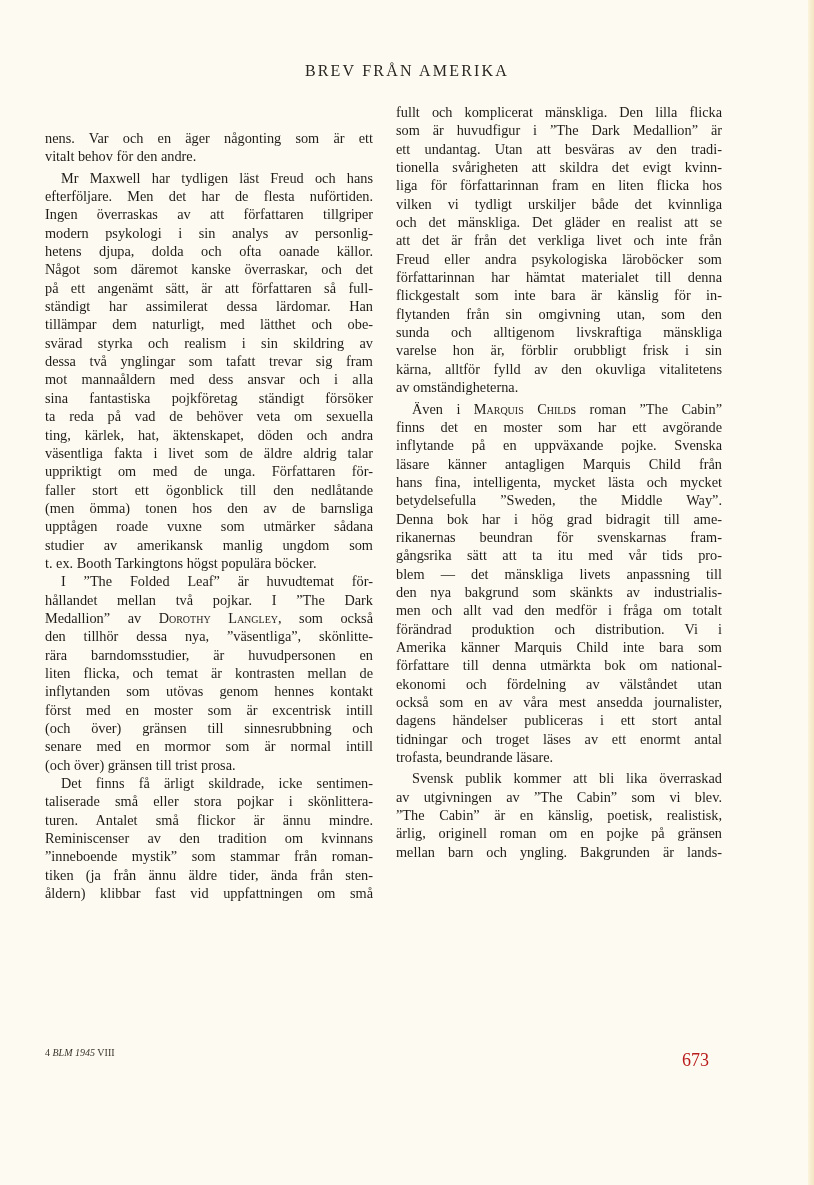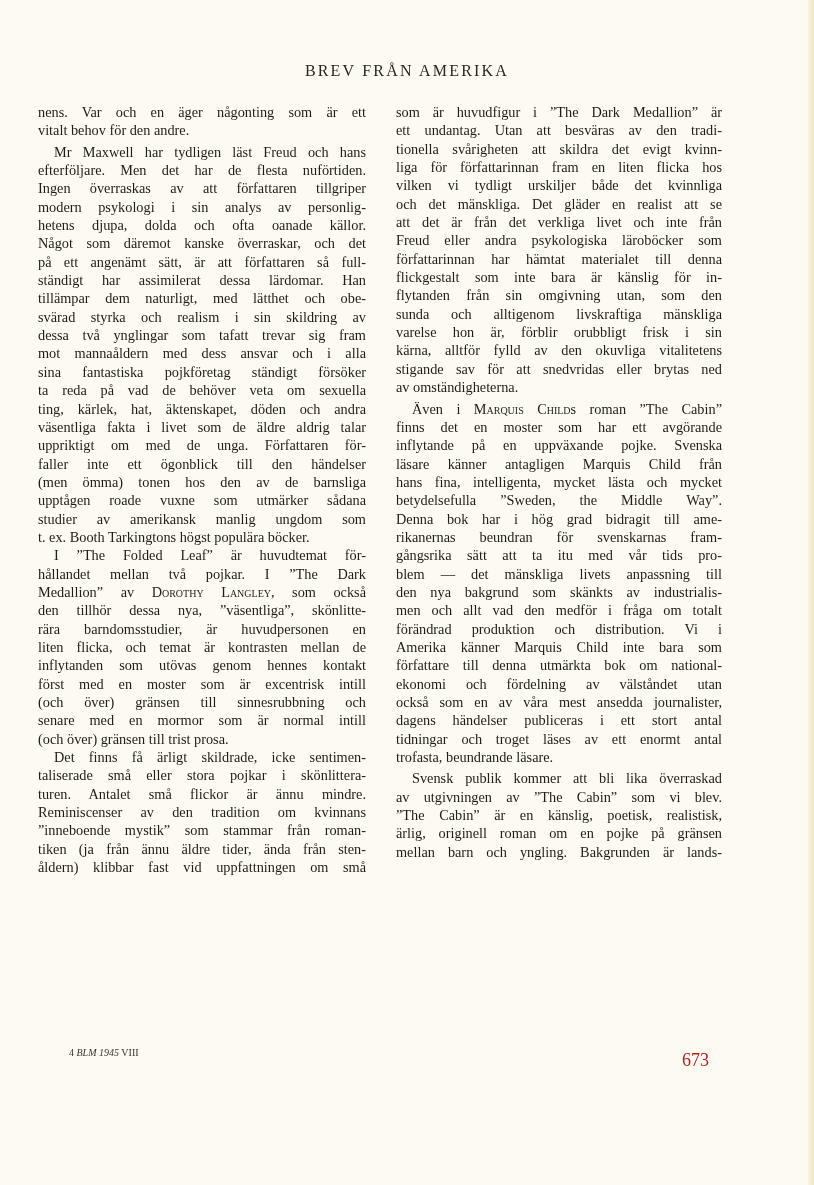--- a/index.html
+++ b/index.html
@@ -33,21 +33,21 @@
       letter-spacing: 2.2px;
       color: #2a2622;
     }
     .column {
       position: absolute;
       top: 103px;
       width: 328px;
       font-size: 14.3px;
       line-height: 18.35px;
     }
-    .col-left { left: 38px; }
+    .col-left { left: 45px; margin-top: 26px; }
     .col-right { left: 396px; width: 326px; }
     .line {
       display: block;
       text-align: justify;
       text-align-last: justify;
       white-space: nowrap;
       height: 18.35px;
     }
     .line.last {
       text-align-last: left;
@@ -60,21 +60,20 @@
     }
     .sc {
       font-variant: small-caps;
     }
     .footer-sig {
       position: absolute;
       top: 1047px;
       left: 45px;
       font-size: 10px;
       color: #3a332c;
-      margin-left: 24px;
     }
     .footer-sig i { font-style: italic; }
     .page-number {
       position: absolute;
       top: 1050px;
       left: 682px;
       font-size: 18px;
       color: #b91c1c;
     }
   </style>
@@ -101,21 +100,21 @@
   <span class="line">ständigt har assimilerat dessa lärdomar. Han</span>
   <span class="line">tillämpar dem naturligt, med lätthet och obe-</span>
   <span class="line">svärad styrka och realism i sin skildring av</span>
   <span class="line">dessa två ynglingar som tafatt trevar sig fram</span>
   <span class="line">mot mannaåldern med dess ansvar och i alla</span>
   <span class="line">sina fantastiska pojkföretag ständigt försöker</span>
   <span class="line">ta reda på vad de behöver veta om sexuella</span>
   <span class="line">ting, kärlek, hat, äktenskapet, döden och andra</span>
   <span class="line">väsentliga fakta i livet som de äldre aldrig talar</span>
   <span class="line">uppriktigt om med de unga. Författaren för-</span>
-  <span class="line">faller inte ett ögonblick till den händelser</span>
+  <span class="line">faller stort ett ögonblick till den nedlåtande</span>
   <span class="line">(men ömma) tonen hos den av de barnsliga</span>
   <span class="line">upptågen roade vuxne som utmärker sådana</span>
   <span class="line">studier av amerikansk manlig ungdom som</span>
   <span class="line last">t. ex. Booth Tarkingtons högst populära böcker.</span>
 
   <span class="line indent">I ”The Folded Leaf” är huvudtemat för-</span>
   <span class="line">hållandet mellan två pojkar. I ”The Dark</span>
   <span class="line"><span>Medallion” av </span><span class="sc">Dorothy Langley</span><span>, som också</span></span>
   <span class="line">den tillhör dessa nya, ”väsentliga”, skönlitte-</span>
   <span class="line">rära barndomsstudier, är huvudpersonen en</span>
@@ -129,35 +128,35 @@
   <span class="line indent">Det finns få ärligt skildrade, icke sentimen-</span>
   <span class="line">taliserade små eller stora pojkar i skönlittera-</span>
   <span class="line">turen. Antalet små flickor är ännu mindre.</span>
   <span class="line">Reminiscenser av den tradition om kvinnans</span>
   <span class="line">”inneboende mystik” som stammar från roman-</span>
   <span class="line">tiken (ja från ännu äldre tider, ända från sten-</span>
   <span class="line">åldern) klibbar fast vid uppfattningen om små</span>
 </div>
 
 <div class="column col-right">
+  <span class="line">fullt och komplicerat mänskliga. Den lilla flicka</span>
   <span class="line">som är huvudfigur i ”The Dark Medallion” är</span>
   <span class="line">ett undantag. Utan att besväras av den tradi-</span>
   <span class="line">tionella svårigheten att skildra det evigt kvinn-</span>
   <span class="line">liga för författarinnan fram en liten flicka hos</span>
   <span class="line">vilken vi tydligt urskiljer både det kvinnliga</span>
   <span class="line">och det mänskliga. Det gläder en realist att se</span>
   <span class="line">att det är från det verkliga livet och inte från</span>
   <span class="line">Freud eller andra psykologiska läroböcker som</span>
   <span class="line">författarinnan har hämtat materialet till denna</span>
   <span class="line">flickgestalt som inte bara är känslig för in-</span>
   <span class="line">flytanden från sin omgivning utan, som den</span>
   <span class="line">sunda och alltigenom livskraftiga mänskliga</span>
   <span class="line">varelse hon är, förblir orubbligt frisk i sin</span>
   <span class="line">kärna, alltför fylld av den okuvliga vitalitetens</span>
-  <span class="line">stigande sav för att snedvridas eller brytas ned</span>
   <span class="line last">av omständigheterna.</span>
   <div class="para-gap"></div>
 
   <span class="line indent"><span>Även i </span><span class="sc">Marquis Child</span><span>s</span><span> roman ”The Cabin”</span></span>
   <span class="line">finns det en moster som har ett avgörande</span>
   <span class="line">inflytande på en uppväxande pojke. Svenska</span>
   <span class="line">läsare känner antagligen Marquis Child från</span>
   <span class="line">hans fina, intelligenta, mycket lästa och mycket</span>
   <span class="line">betydelsefulla ”Sweden, the Middle Way”.</span>
   <span class="line">Denna bok har i hög grad bidragit till ame-</span>

